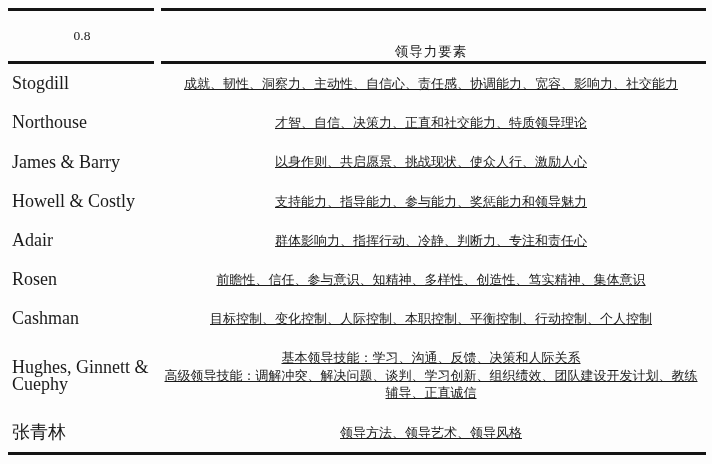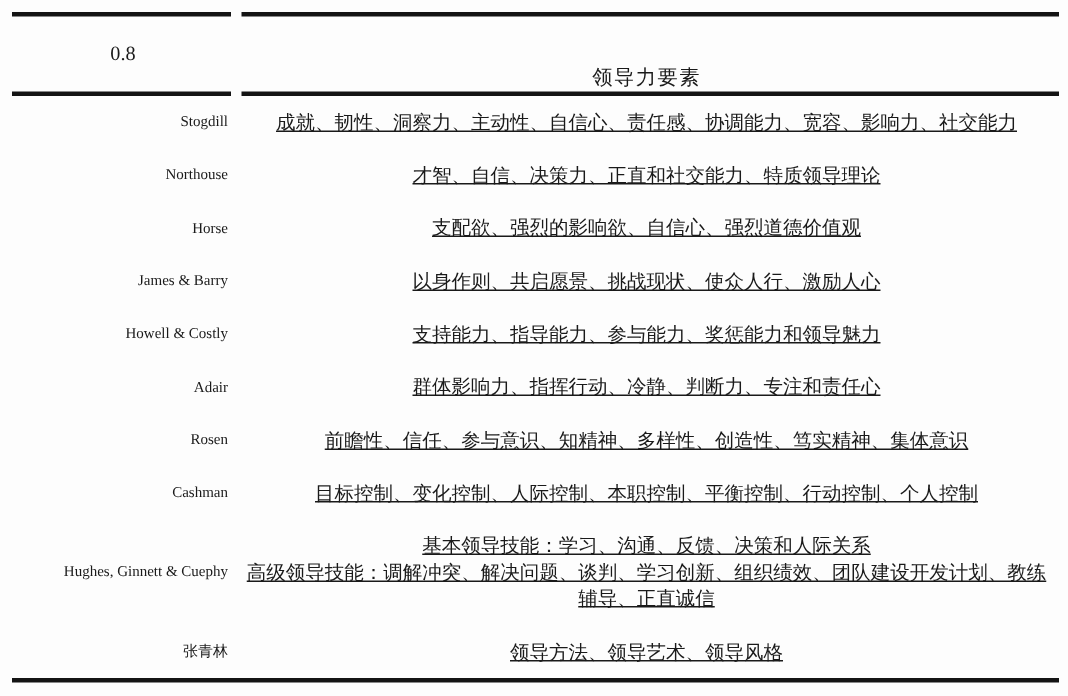--- a/index.html
+++ b/index.html
@@ -51,22 +51,22 @@
     flex-direction: column;
   }
   .t-row {
     flex: 1 1 auto;
     min-height: 33px;
     display: flex;
     align-items: center;
   }
   .cell-author {
     flex: 0 0 148px;
-    text-align: right;
-    font-size: 10px;
+    text-align: left;
+    font-size: 18px;
     line-height: 17px;
     padding: 2px 4px;
     box-sizing: border-box;
   }
   .cell-elements {
     flex: 1;
     text-align: center;
     font-size: 13px;
     line-height: 17.5px;
     white-space: pre-line;
@@ -114,24 +114,20 @@
   <div class="t-row">
     <div class="cell-author">Stogdill</div>
     <div class="cell-elements">成就、韧性、洞察力、主动性、自信心、责任感、协调能力、宽容、影响力、社交能力</div>
   </div>
 
   <div class="t-row">
     <div class="cell-author">Northouse</div>
     <div class="cell-elements">才智、自信、决策力、正直和社交能力、特质领导理论</div>
   </div>
 
-  <div class="t-row">
-    <div class="cell-author">Horse</div>
-    <div class="cell-elements">支配欲、强烈的影响欲、自信心、强烈道德价值观</div>
-  </div>
 
   <div class="t-row">
     <div class="cell-author">James &amp; Barry</div>
     <div class="cell-elements">以身作则、共启愿景、挑战现状、使众人行、激励人心</div>
   </div>
 
   <div class="t-row">
     <div class="cell-author">Howell &amp; Costly</div>
     <div class="cell-elements">支持能力、指导能力、参与能力、奖惩能力和领导魅力</div>
   </div>

